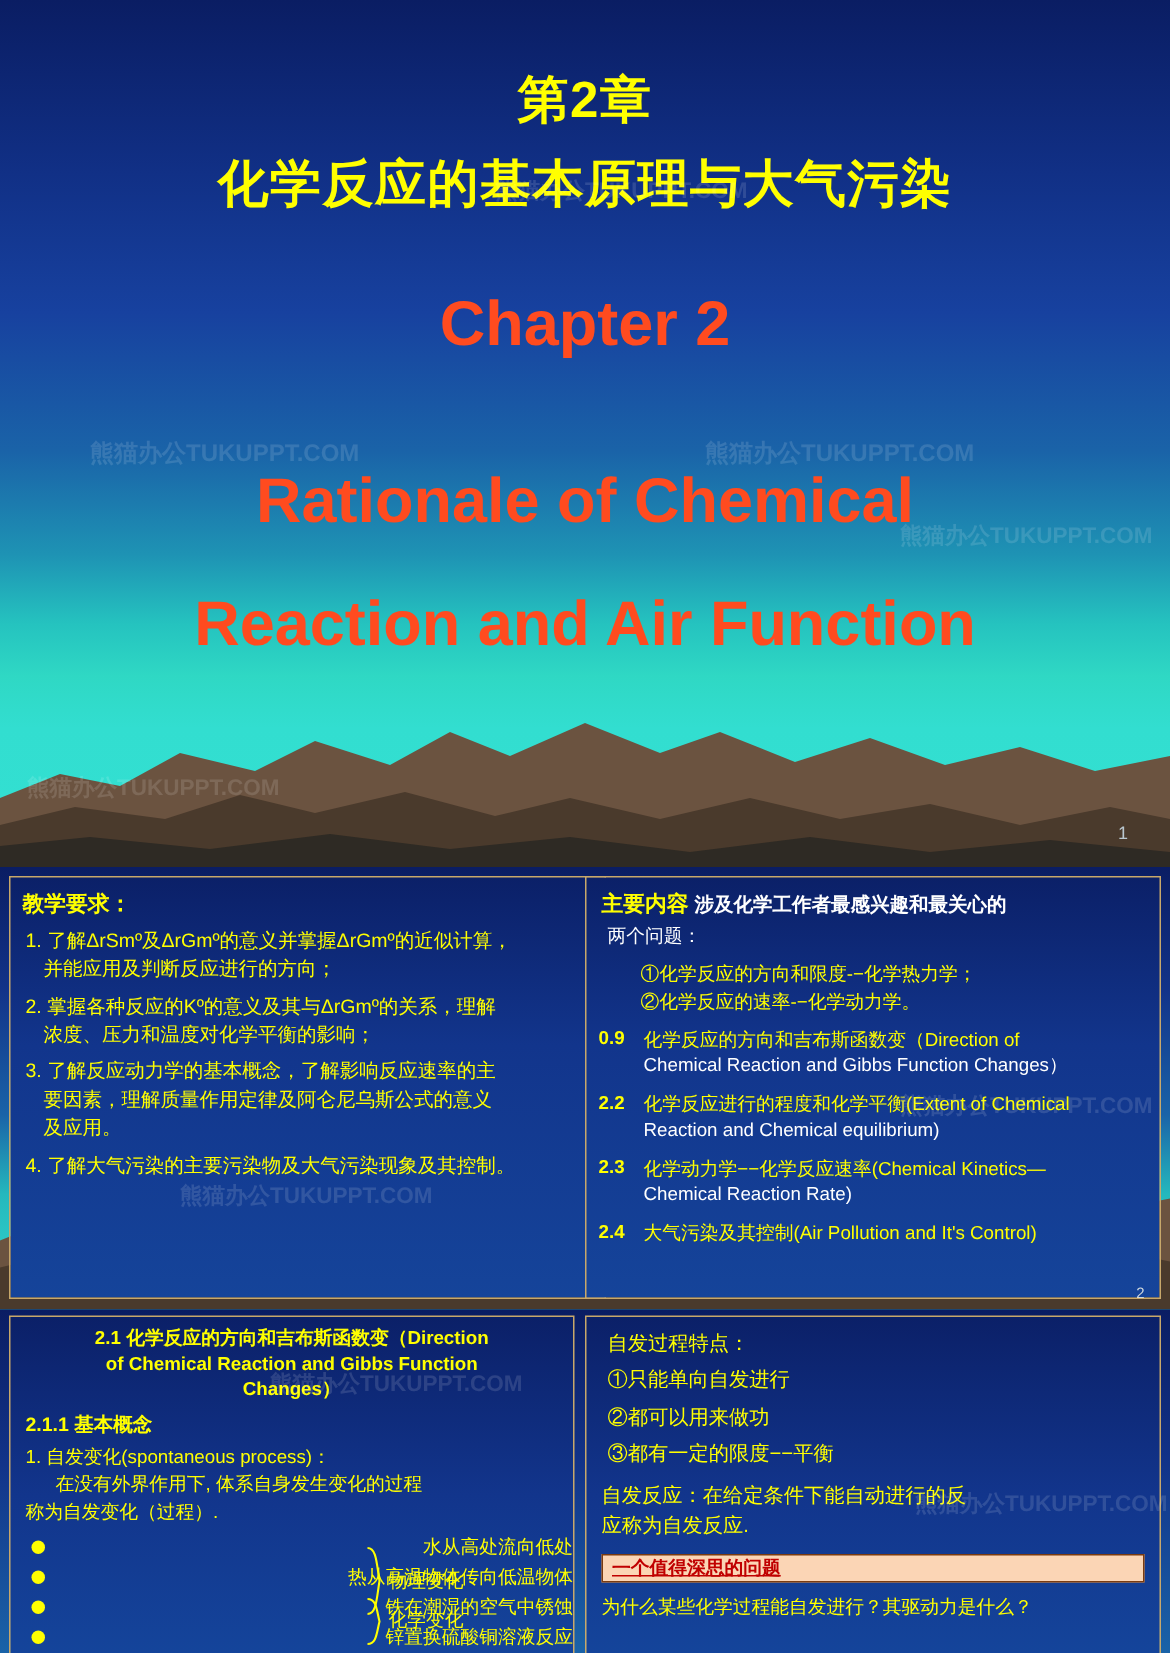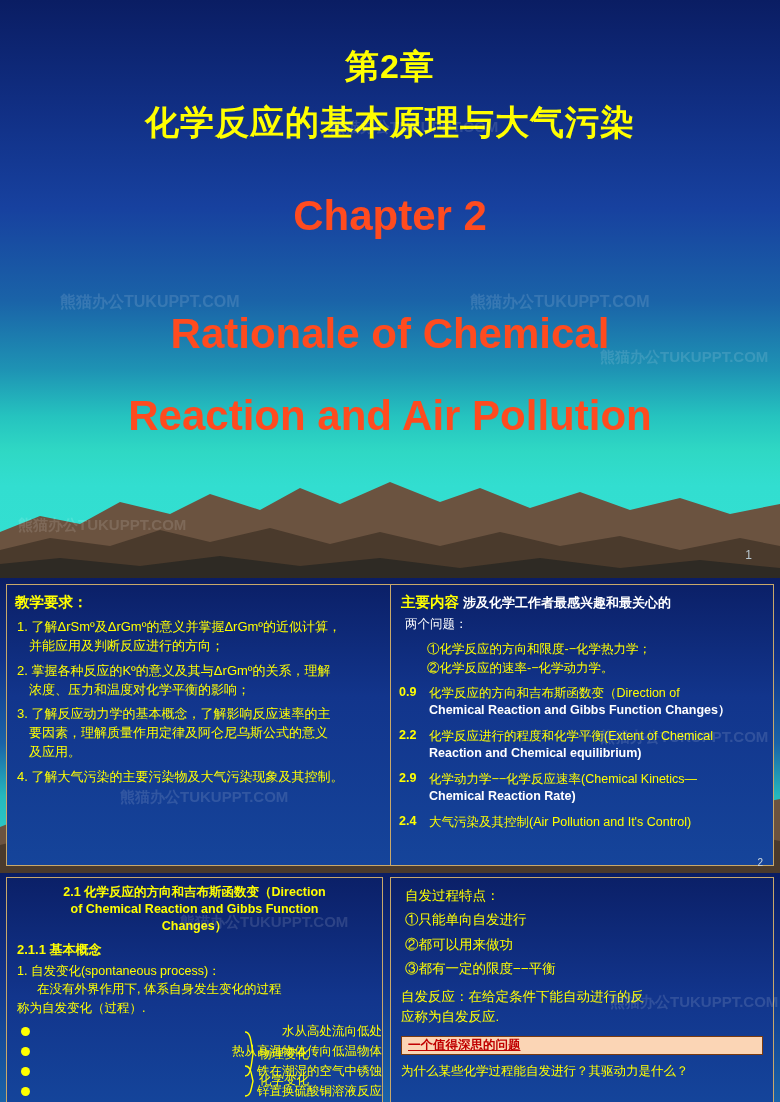--- a/index.html
+++ b/index.html
@@ -82,21 +82,21 @@
   .p-head .sub{color:#ffffff;font-weight:bold;font-size:13px;}
   .li{
     color:#ffff00;font-size:13px;line-height:1.45;margin:6px 10px 0 10px;
   }
   .li2{
     color:#ffffff;font-size:12.5px;line-height:1.4;margin:3px 10px 0 22px;
   }
   .rrow{display:flex;margin:8px 8px 0 8px;}
   .rnum{color:#ffff00;font-weight:bold;font-size:12.5px;width:30px;flex:0 0 30px;}
   .rtxt{color:#ffff00;font-size:12.5px;line-height:1.4;}
-  .rtxt .en{color:#ffffff;font-weight:bold;}
+  .rtxt .en{color:#ffffff;}
   .pagenum2{position:absolute;right:10px;top:272px;color:#cfd8dd;font-size:10px;}
 
   
   .slide3{
     position:absolute;left:0;top:873px;width:780px;height:229px;
     background:linear-gradient(to bottom,#0a1d63 0%,#123389 45%,#1a63a8 100%);
     overflow:hidden;
   }
   .panel3{
     position:absolute;top:4px;height:266px;
@@ -139,21 +139,21 @@
     <svg class="mtn" viewBox="0 0 780 120" preserveAspectRatio="none">
       <polygon points="0,120 0,74 40,58 80,66 120,44 170,56 210,36 260,52 300,30 340,46 390,24 440,44 480,30 530,50 580,34 630,52 680,40 730,56 780,46 780,120" fill="#6b5340"></polygon>
       <polygon points="0,120 0,92 50,80 110,88 160,72 210,84 270,70 330,86 380,74 440,88 500,74 560,88 620,78 680,92 740,80 780,88 780,120" fill="#4a3a2c"></polygon>
       <polygon points="0,120 0,106 60,100 140,108 220,98 300,108 380,100 460,110 540,100 620,110 700,102 780,110 780,120" fill="#2e2a24"></polygon>
     </svg>
 
     <div class="s1-title1">第2章</div>
     <div class="s1-title2">化学反应的基本原理与大气污染</div>
     <div class="s1-en l1">Chapter 2</div>
     <div class="s1-en l2">Rationale of Chemical</div>
-    <div class="s1-en l3">Reaction and  Air Pollution</div>
+    <div class="s1-en l3">Reaction and  Air Function</div>
     <div class="s1-num">1</div>
 
     <div class="wm big" style="left:60px;top:292px;">熊猫办公TUKUPPT.COM</div>
     <div class="wm big" style="left:470px;top:292px;">熊猫办公TUKUPPT.COM</div>
     <div class="wm" style="left:18px;top:516px;">熊猫办公TUKUPPT.COM</div>
     <div class="wm" style="left:600px;top:348px;">熊猫办公TUKUPPT.COM</div>
     <div class="wm" style="left:330px;top:118px;">熊猫办公TUKUPPT.COM</div>
   </div>
 
   <div class="slide2">
@@ -191,21 +191,21 @@
         </div>
       </div>
       <div class="rrow">
         <div class="rnum">2.2</div>
         <div class="rtxt">
           <span>化学反应进行的程度和化学平衡(Extent of  Chemical</span><br>
           <span class="en">Reaction and Chemical equilibrium)</span>
         </div>
       </div>
       <div class="rrow">
-        <div class="rnum">2.9</div>
+        <div class="rnum">2.3</div>
         <div class="rtxt">
           <span>化学动力学−−化学反应速率(Chemical Kinetics—</span><br>
           <span class="en">Chemical Reaction Rate)</span>
         </div>
       </div>
       <div class="rrow">
         <div class="rnum">2.4</div>
         <div class="rtxt">
           <span>大气污染及其控制(Air Pollution and It's Control)</span>
         </div>

